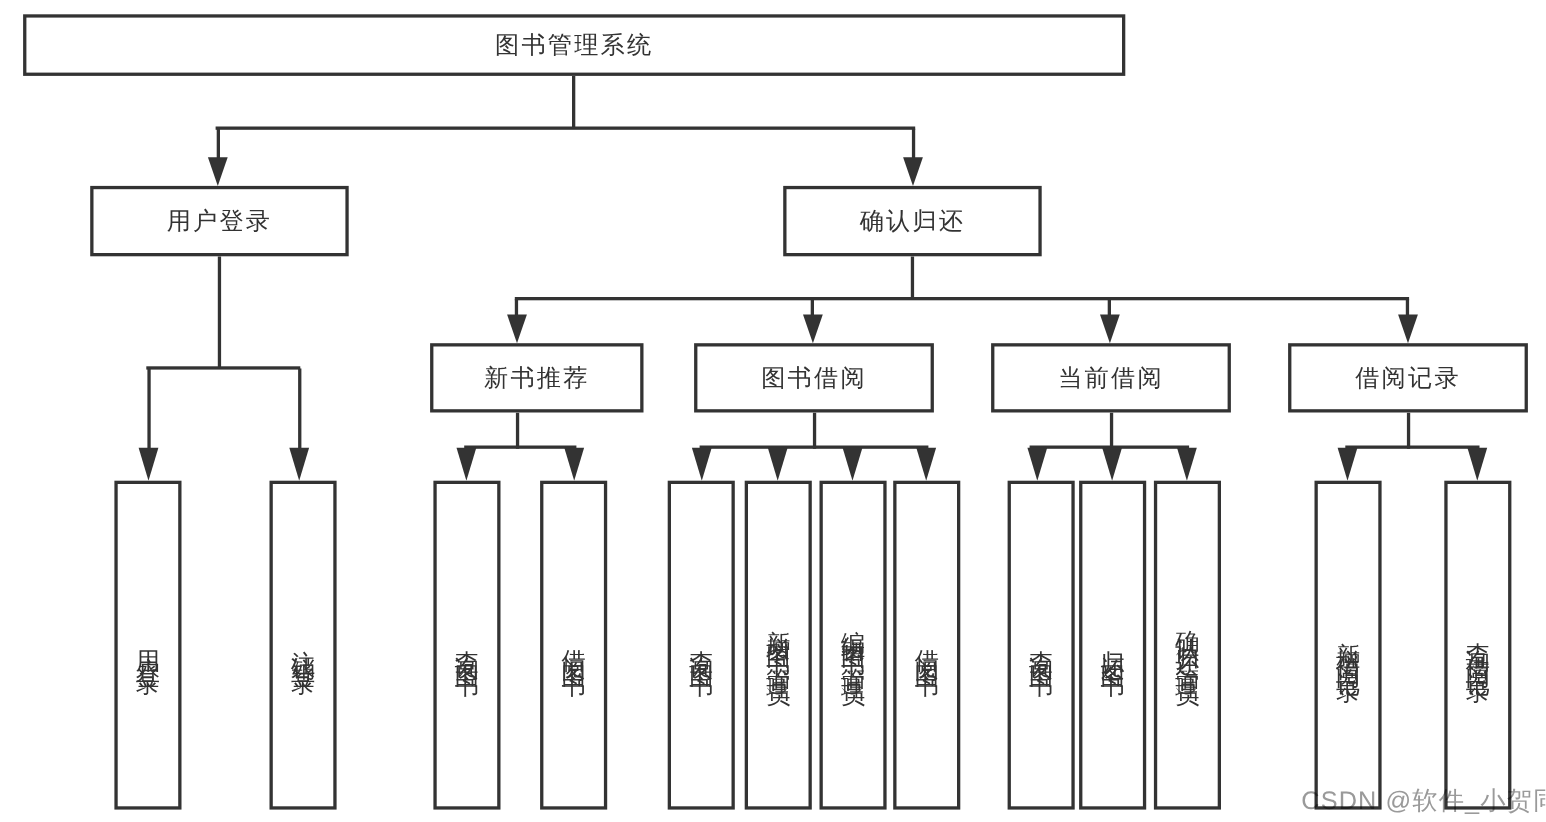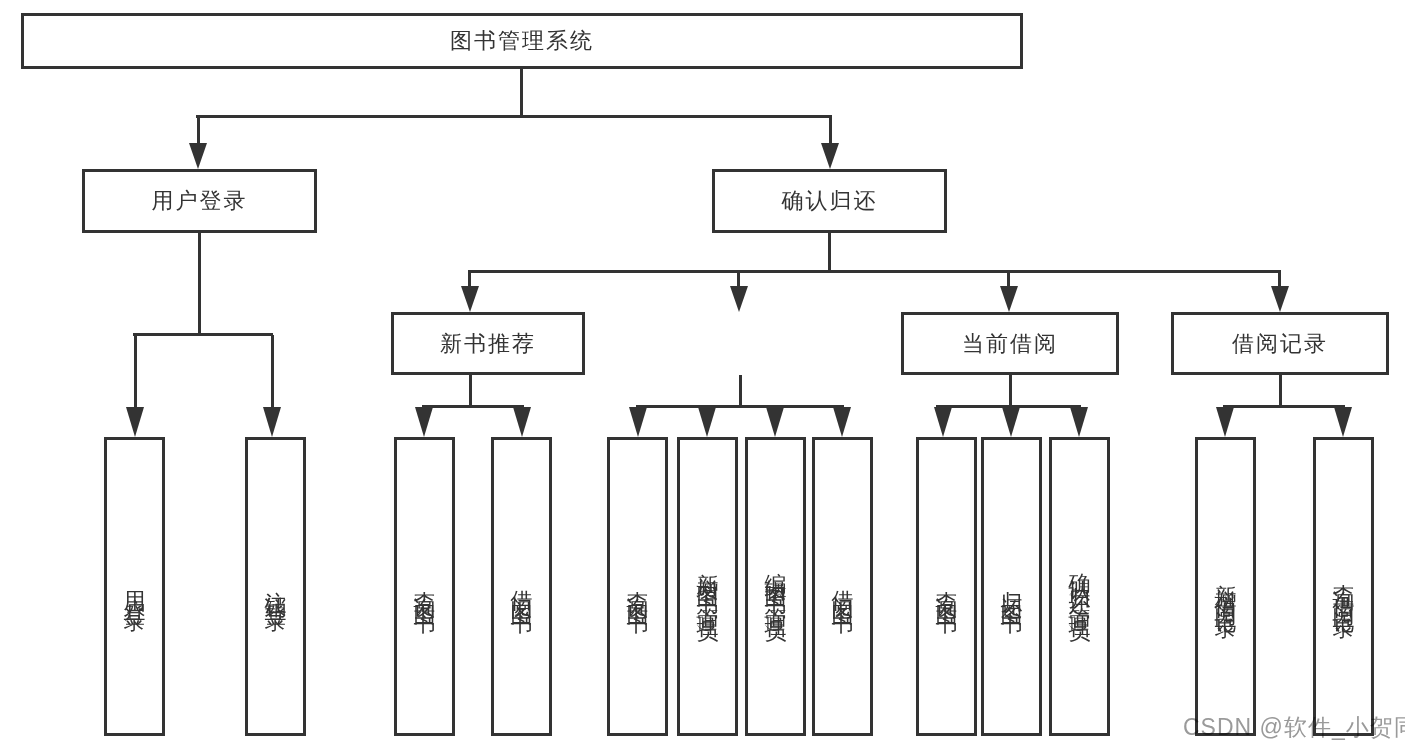--- a/index.html
+++ b/index.html
@@ -60,20 +60,21 @@
   <div class="vline" style="left:468px;top:272px;height:16px;"></div>
   <div class="vline" style="left:737px;top:272px;height:16px;"></div>
   <div class="vline" style="left:1007px;top:272px;height:16px;"></div>
   <div class="vline" style="left:1278px;top:272px;height:16px;"></div>
   <div class="arrow" style="left:461px;top:286px;"></div>
   <div class="arrow" style="left:730px;top:286px;"></div>
   <div class="arrow" style="left:1000px;top:286px;"></div>
   <div class="arrow" style="left:1271px;top:286px;"></div>
 
   <div class="box" style="left:355px;top:312px;width:194px;height:63px;margin-left:36px;">新书推荐</div>
+  <div class="box" style="left:631px;top:312px;width:218px;height:63px;">图书借阅</div>
   <div class="box" style="left:901px;top:312px;width:218px;height:63px;">当前借阅</div>
   <div class="box" style="left:1171px;top:312px;width:218px;height:63px;">借阅记录</div>
 
   <div class="vline" style="left:469px;top:375px;height:33px;"></div>
   <div class="hline" style="left:422px;top:405px;width:102px;"></div>
   <div class="arrow long" style="left:415px;top:407px;"></div>
   <div class="arrow long" style="left:513px;top:407px;"></div>
 
   <div class="vline" style="left:739px;top:375px;height:33px;"></div>
   <div class="hline" style="left:636px;top:405px;width:208px;"></div>

